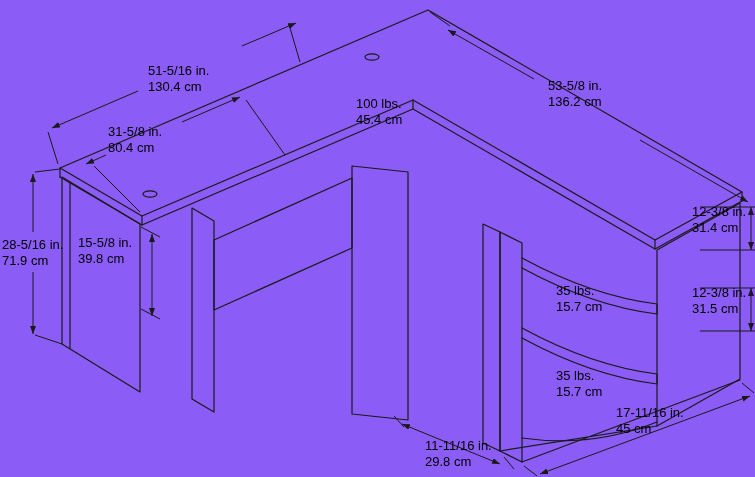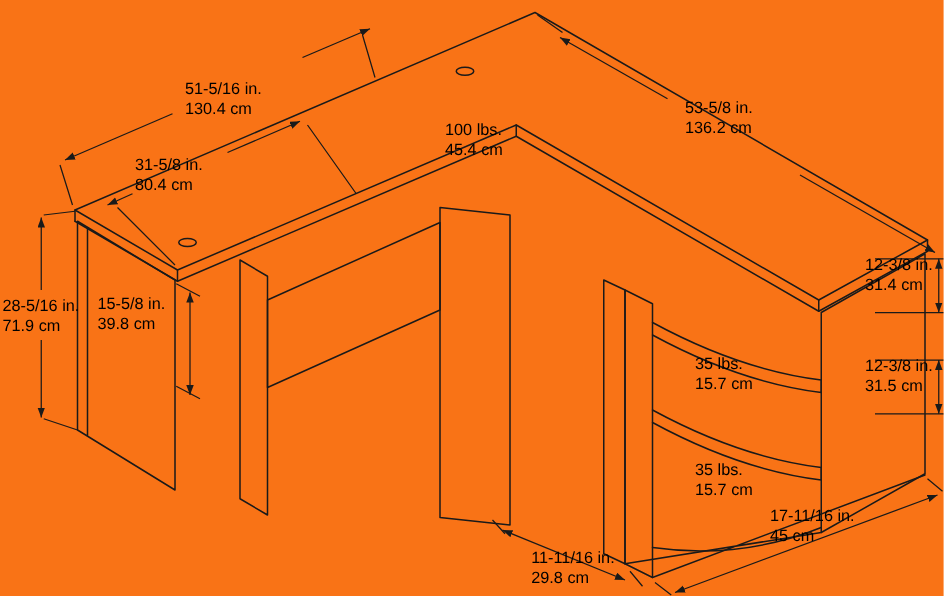--- a/index.html
+++ b/index.html
@@ -1,19 +1,19 @@
 <!DOCTYPE html>
 <html><head>
 <meta charset="utf-8">
 <style>
   html,body{margin:0;padding:0;background:#fff;}
   .diagram-page{
     position:relative;
     width:755px;height:477px;
-    background:#f97316;
+    background:#8b5cf6;
     font-family:"Liberation Sans", sans-serif;
     overflow:hidden;
   }
   svg{display:block;}
   svg text{
     font-family:"Liberation Sans", sans-serif;
     font-size:13px;
     fill:#000000;
   }
   .art{stroke:#1a1a1a;stroke-width:1.2;fill:none;stroke-linejoin:round;stroke-linecap:round;}

